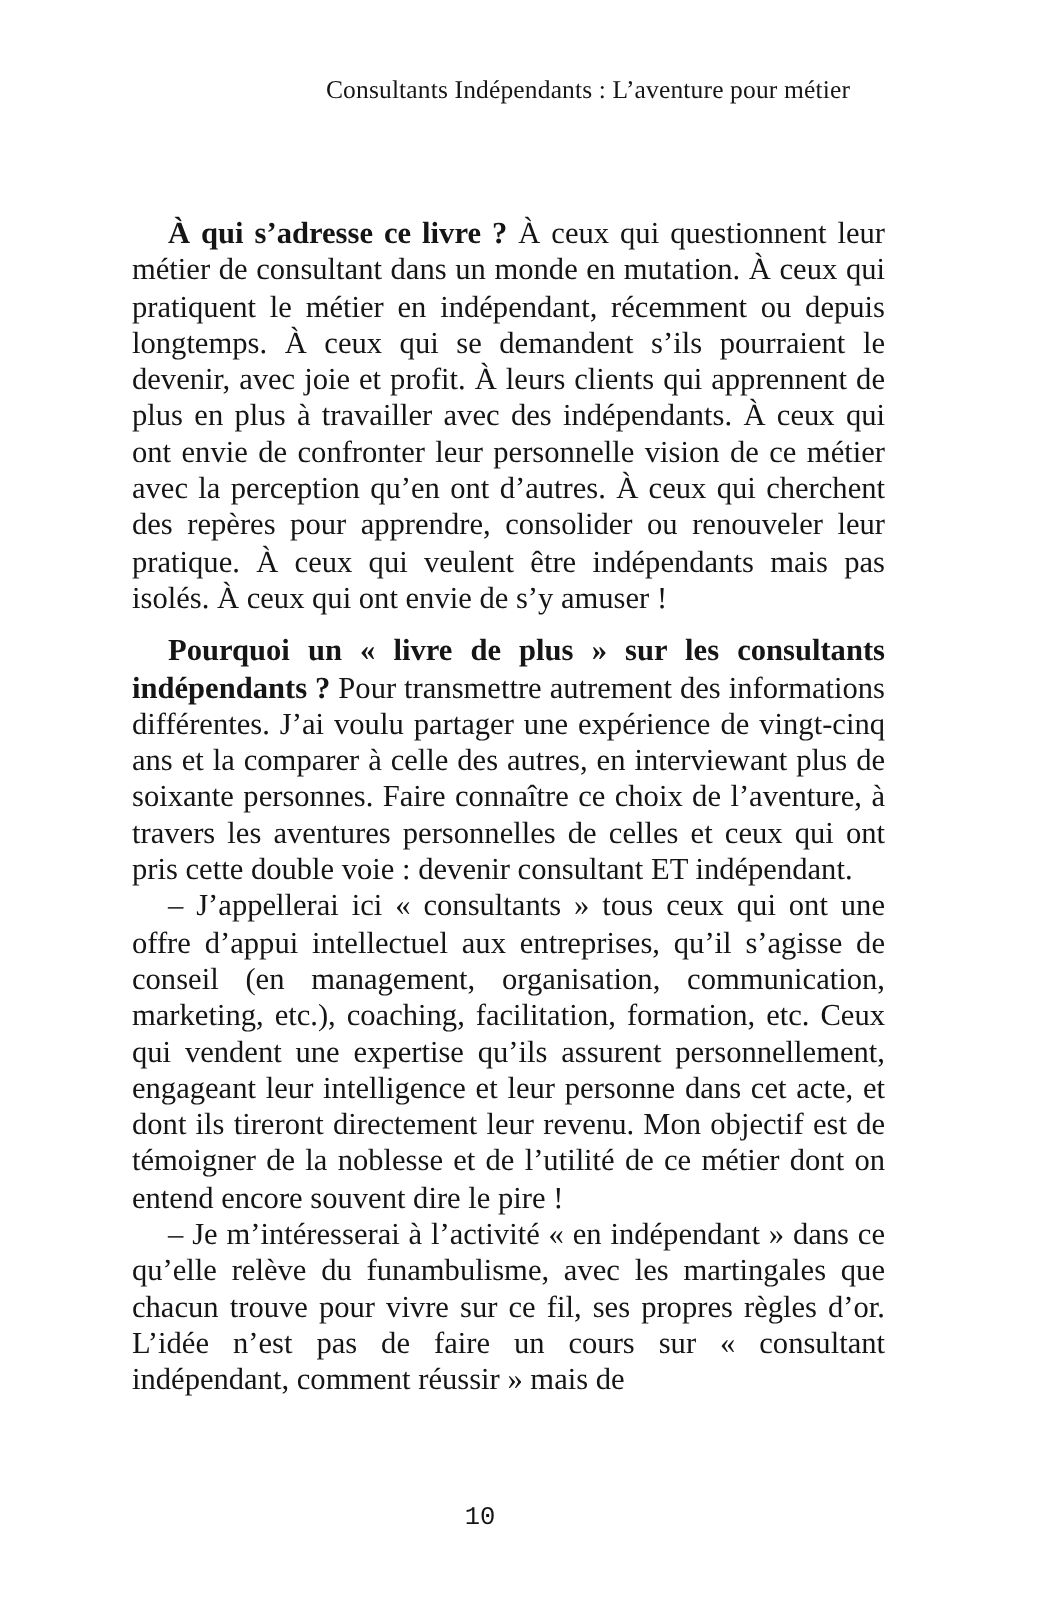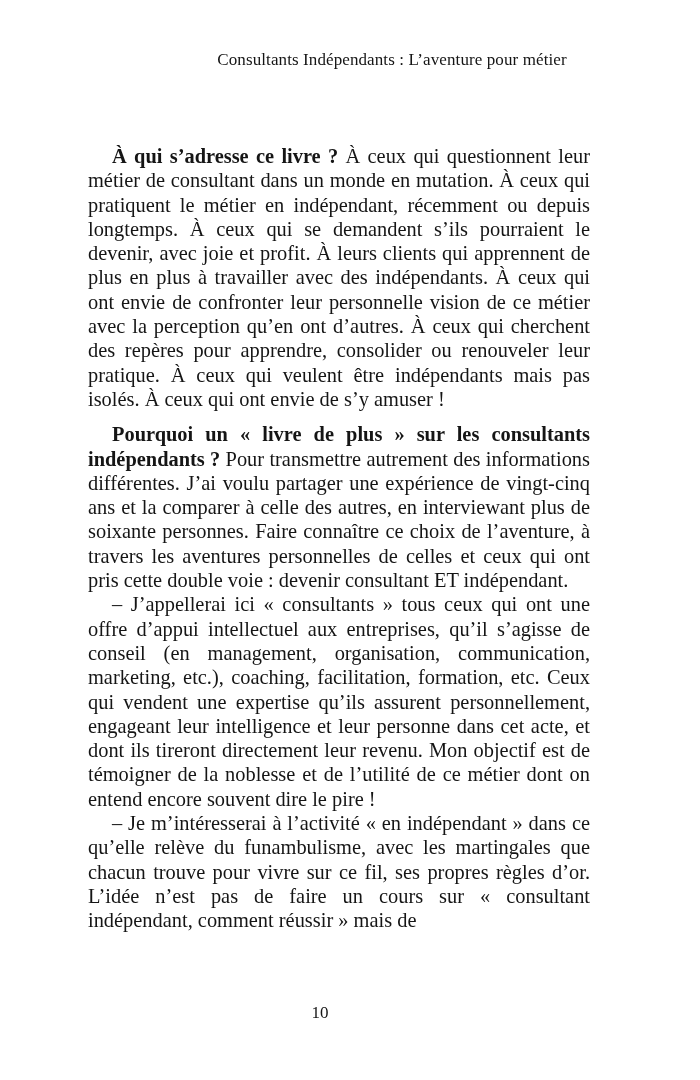--- a/index.html
+++ b/index.html
@@ -46,20 +46,21 @@
   .text-block b {
     font-weight: bold;
   }
   .page-number {
     position: absolute;
     top: 1003px;
     left: 0;
     width: 640px;
     text-align: center;
     font-size: 17px;
+    font-family: Liberation Mono, monospace;
   }
 </style>
 </head>
 <body>
 
 <div class="running-header">Consultants Indépendants : L’aventure pour métier</div>
 
 <div class="text-block">
   <p><b>À qui s’adresse ce livre ?</b><span> À ceux qui questionnent leur métier de consultant dans un monde en mutation. À ceux qui pratiquent le métier en indépendant, récemment ou depuis longtemps. À ceux qui se demandent s’ils pourraient le devenir, avec joie et profit. À leurs clients qui apprennent de plus en plus à travailler avec des indépendants. À ceux qui ont envie de confronter leur personnelle vision de ce métier avec la perception qu’en ont d’autres. À ceux qui cherchent des repères pour apprendre, consolider ou renouveler leur pratique. À ceux qui veulent être indépendants mais pas isolés. À ceux qui ont envie de s’y amuser !</span></p>
   <p class="spaced"><b>Pourquoi un « livre de plus » sur les consultants indépendants ?</b><span> Pour transmettre autrement des informations différentes. J’ai voulu partager une expérience de vingt-cinq ans et la comparer à celle des autres, en interviewant plus de soixante personnes. Faire connaître ce choix de l’aventure, à travers les aventures personnelles de celles et ceux qui ont pris cette double voie : devenir consultant ET indépendant.</span></p>

